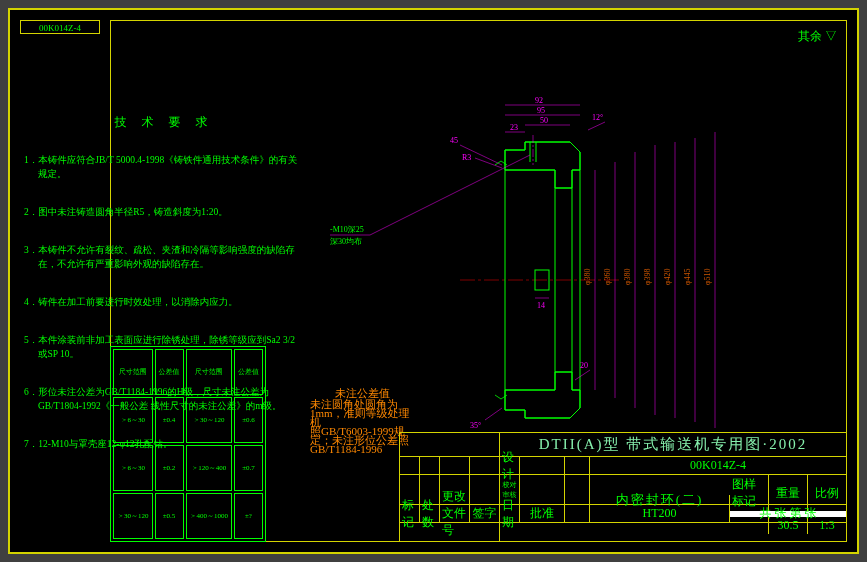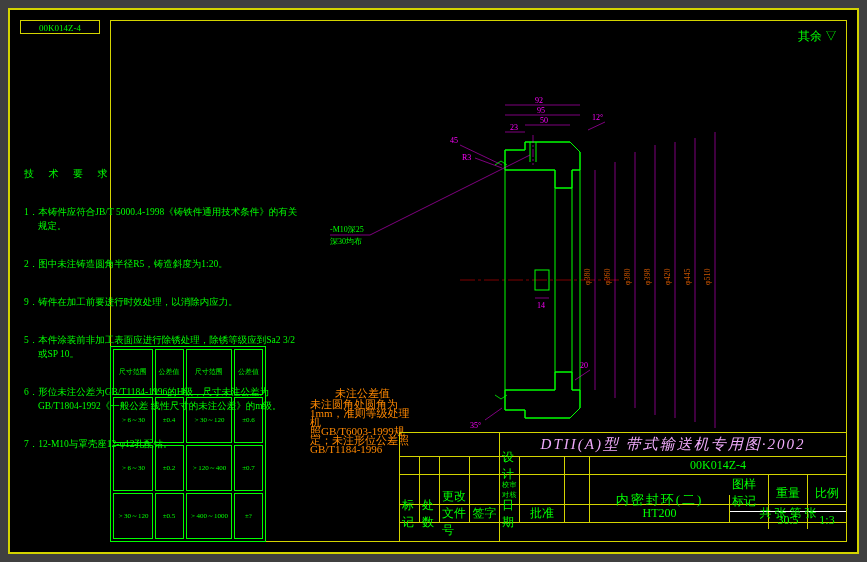--- a/index.html
+++ b/index.html
@@ -2,26 +2,26 @@
 <html><head>
 <meta charset="utf-8">
 <style>
 * { margin: 0; padding: 0; box-sizing: border-box; }
 body { background: #404040; width: 867px; height: 562px; position: relative; font-family: "SimSun", serif; overflow: hidden; }
 .frame { position: absolute; top: 8px; left: 8px; right: 8px; bottom: 8px; border: 2px solid #d4d400; background: #000; }
 .inner-frame { position: absolute; top: 10px; left: 100px; right: 10px; bottom: 10px; border: 1px solid #d4d400; }
 .tag-box { position: absolute; top: 10px; left: 10px; width: 80px; height: 14px; border: 1px solid #d4d400; color: #00ff00; font-size: 9px; text-align: center; line-height: 14px; }
 .top-right { position: absolute; top: 18px; right: 20px; color: #00ff00; font-size: 12px; }
 .tech-req { position: absolute; left: 14px; bottom: 100px; color: #00ff00; font-size: 9.5px; line-height: 14px; width: 280px; }
-.tech-req-title { text-align: left; letter-spacing: 6px; margin-bottom: 3px; font-size: 10px; }
+.tech-req-title { text-align: center; letter-spacing: 6px; margin-bottom: 3px; font-size: 12px; }
 .tech-req-item { text-indent: -14px; padding-left: 14px; margin-bottom: 1px; margin-top: 24px; }
 .title-block { position: absolute; right: 10px; bottom: 10px; width: 448px; height: 110px; border: 1px solid #d4d400; }
 .tb-row { display: flex; border-bottom: 1px solid #d4d400; }
 .tb-cell { border-right: 1px solid #d4d400; color: #00ff00; font-size: 12px; display: flex; align-items: center; justify-content: center; padding: 1px 2px; }
-.main-title { color: #f0abfc; font-size: 15px; letter-spacing: 2px; font-style: italic; }
+.main-title { color: #86efac; font-size: 15px; letter-spacing: 2px; }
 .dwg-no { color: #00ff00; font-size: 12px; }
 .part-name { color: #00ff00; font-size: 13px; letter-spacing: 2px; }
 .tol-table { position: absolute; left: 100px; bottom: 10px; border: 1px solid #00ff00; color: #00ff00; font-size: 7px; }
 .tol-table td { border: 1px solid #00ff00; padding: 17px 3px; text-align: center; }
 .drawing-area { position: absolute; top: 60px; left: 320px; width: 420px; height: 370px; }
 .hatch { fill: url(#hatch-pattern); }
 .outline { stroke: #00ff00; stroke-width: 1; fill: none; }
 .centerline { stroke: #ff0000; stroke-width: 0.5; stroke-dasharray: 15 3 3 3; }
 .dim-line { stroke: #ff00ff; stroke-width: 0.5; }
 .dim-text { fill: #cc5500; font-size: 8px; }
@@ -124,21 +124,22 @@
 
       <path class="weld" d="M 165 95 l 6 -4 l 6 4"></path>
       <path class="weld" d="M 165 325 l 6 4 l 6 -4"></path>
     </svg>
   </div>
 
   <div class="tech-req">
     <div class="tech-req-title">技 术 要 求</div>
     <div class="tech-req-item">1．本铸件应符合JB/T 5000.4-1998《铸铁件通用技术条件》的有关规定。</div>
     <div class="tech-req-item">2．图中未注铸造圆角半径R5，铸造斜度为1:20。</div>
-    <div class="tech-req-item">9．铸件在加工前要进行时效处理，以消除内应力。</div>
+    <div class="tech-req-item">3．本铸件不允许有裂纹、疏松、夹渣和冷隔等影响强度的缺陷存在，不允许有严重影响外观的缺陷存在。</div>
+    <div class="tech-req-item">4．铸件在加工前要进行时效处理，以消除内应力。</div>
     <div class="tech-req-item">5．本件涂装前非加工表面应进行除锈处理，除锈等级应到Sa2 3/2或SP 10。</div>
     <div class="tech-req-item">6．形位未注公差为GB/T1184-1996的H级，尺寸未注公差为GB/T1804-1992《一般公差 线性尺寸的未注公差》的m级。</div>
     <div class="tech-req-item">7．12-M10与罩壳座12-φ12孔配钻。</div>
   </div>
 
   <div style="position:absolute; left:300px; bottom:98px; width:105px; color:#ff8800; font-size:11px; line-height:9px;font-family:Liberation Serif, serif;">
     <div style="text-align:center; color:#ff8800; margin-bottom:2px;">未注公差值</div>
     <div>未注圆角处圆角为1mm，准则等级处理机</div>
     <div>照GB/T6003-1999规定；未注形位公差照GB/T1184-1996</div>
   </div>
@@ -184,29 +185,29 @@
       <div class="tb-cell" style="width:20px;">设计</div>
       <div class="tb-cell" style="width:45px;"></div>
       <div class="tb-cell" style="width:25px;"></div>
       <div class="tb-cell dwg-no" style="flex:1; border-right:none;">00K014Z-4</div>
     </div>
     <div class="tb-row" style="height:30px;">
       <div class="tb-cell" style="width:20px;"></div>
       <div class="tb-cell" style="width:20px;"></div>
       <div class="tb-cell" style="width:30px;"></div>
       <div class="tb-cell" style="width:30px;"></div>
-      <div class="tb-cell" style="width:20px; flex-direction:row; font-size:7px;">
+      <div class="tb-cell" style="width:20px; flex-direction:column; font-size:7px;">
         <span>校对</span>
         <span>审核</span>
       </div>
       <div class="tb-cell" style="width:45px;"></div>
       <div class="tb-cell" style="width:25px;"></div>
       <div class="tb-cell part-name" style="width:140px;margin-top:20px;">内密封环(二)</div>
       <div style="flex:1; display:flex; flex-direction:column;">
-        <div style="display:flex; flex:1; border-bottom:1px solid #ffffff;">
+        <div style="display:flex; flex:1; border-bottom:6px solid #ffffff;">
           <div class="tb-cell" style="flex:1;">图样标记</div>
           <div class="tb-cell" style="flex:1;">重量</div>
           <div class="tb-cell" style="flex:1; border-right:none;">比例</div>
         </div>
         <div style="display:flex; flex:1;">
           <div class="tb-cell" style="flex:1;"></div>
           <div class="tb-cell" style="flex:1;">30.5</div>
           <div class="tb-cell" style="flex:1; border-right:none;">1:3</div>
         </div>
       </div>

